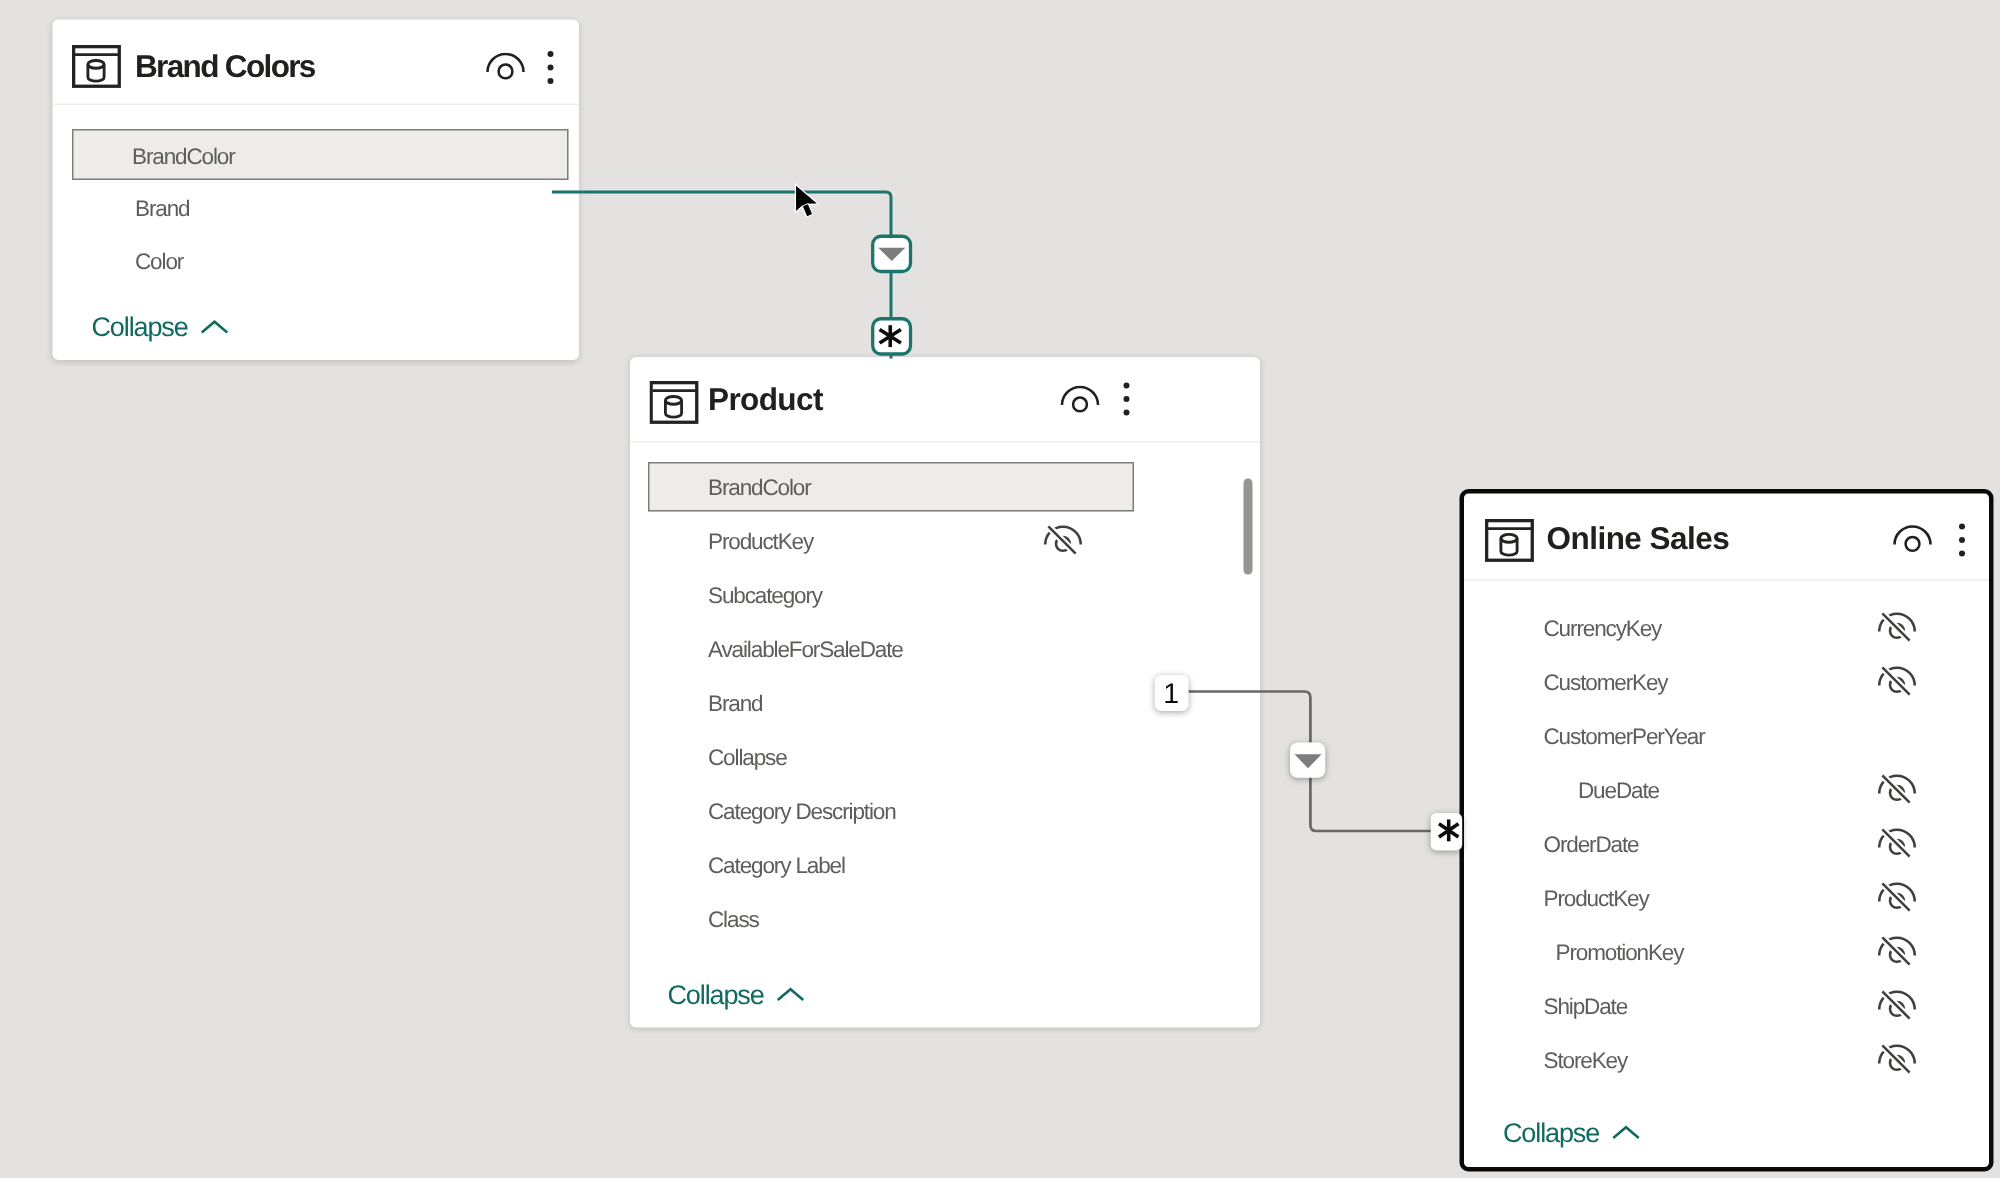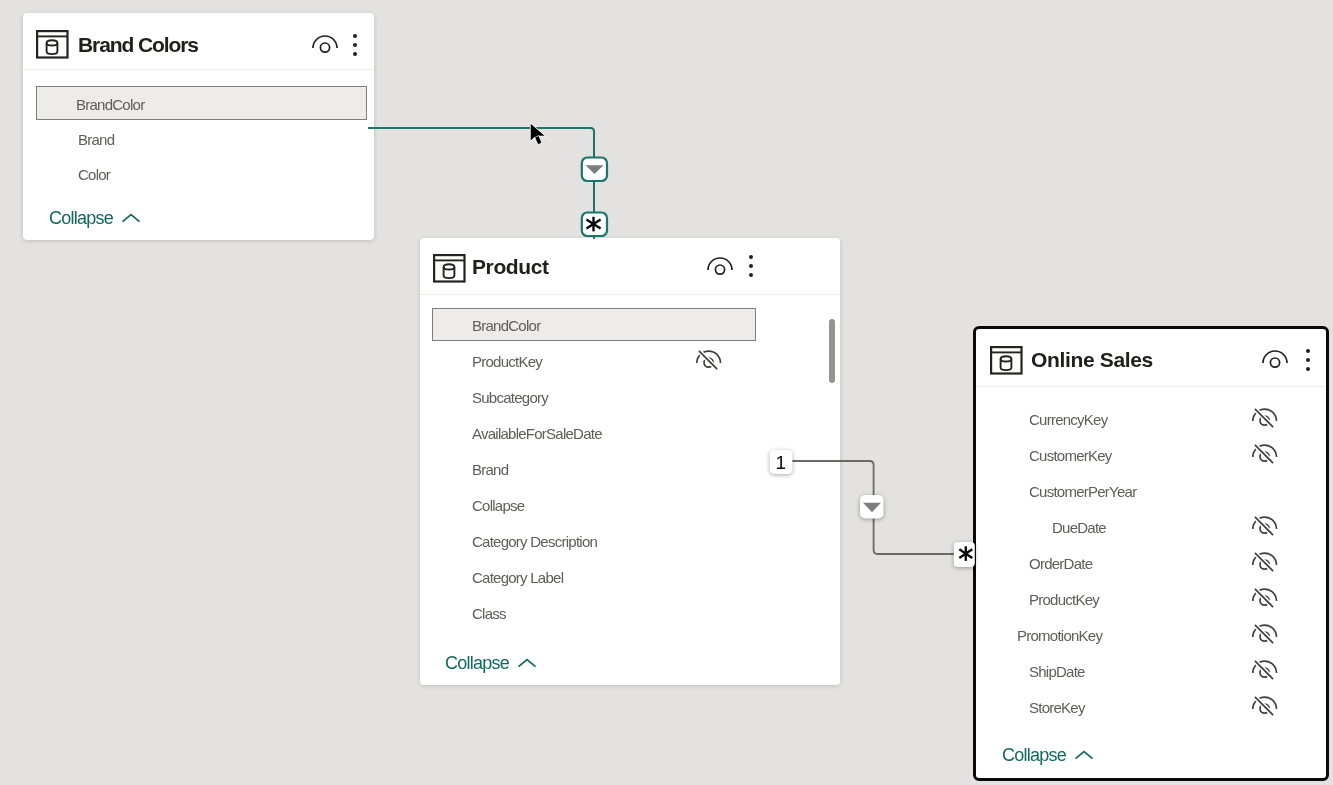--- a/index.html
+++ b/index.html
@@ -45,21 +45,21 @@
   <g stroke="#0b0b0b" stroke-width="2.4" stroke-linecap="butt">
     <path d="M965.8 546.3 V560.9"></path>
     <path d="M959.3 549.2 L972.3 558"></path>
     <path d="M972.3 549.2 L959.3 558"></path>
   </g>
 
   <path d="M530.7 123.8 l0 16.8 l3.9 -3.5 l2.8 6.6 l3.3 -1.4 l-2.8 -6.5 l6.7 -0.1 Z" fill="#000" stroke="#fff" stroke-width="1.6" paint-order="stroke" stroke-linejoin="miter"></path>
   <path d="M535.3 137.5 l3.3 -1.4 l2.8 6.6 l-3.3 1.5 Z" fill="#000" stroke="#fff" stroke-width="1.2" paint-order="stroke"></path>
 </svg>
 
-<div class="card" style="left:23px; top:13px; width:351px; height:227px;">
+<div class="card" style="left:35px; top:13px; width:351px; height:227px;">
   <svg class="icon" style="left:13px;top:17px" width="33" height="29" viewBox="0 0 33 29">
     <rect x="1.1" y="1.1" width="30.4" height="26.4" fill="none" stroke="#242322" stroke-width="2.2"></rect>
     <line x1="2" y1="6.4" x2="31" y2="6.4" stroke="#242322" stroke-width="1.9"></line>
     <ellipse cx="16" cy="12.9" rx="5.4" ry="2.6" fill="none" stroke="#242322" stroke-width="1.9"></ellipse>
     <path d="M10.6 12.9 V21.5 a5.4 2.6 0 0 0 10.8 0 V12.9" fill="none" stroke="#242322" stroke-width="1.9"></path>
   </svg>
   <div class="title" style="left:55px; top:19px; letter-spacing:-1.1px;">Brand Colors</div>
   <svg class="icon" style="left:288px;top:22px" width="28" height="20" viewBox="0 0 28 20">
     <path d="M2 13 A 12 12 0 0 1 26 13" fill="none" stroke="#21201f" stroke-width="1.7"></path>
     <circle cx="14" cy="12.6" r="4.6" fill="none" stroke="#21201f" stroke-width="1.7"></circle>
@@ -142,21 +142,21 @@
     <circle cx="4" cy="12" r="2" fill="#21201f"></circle>
     <circle cx="4" cy="21" r="2" fill="#21201f"></circle>
   </svg>
   <div class="hsep" style="top:57px"></div>
   <div class="row" style="left:53px; top:79px;">CurrencyKey</div>
   <div class="row" style="left:53px; top:115px;">CustomerKey</div>
   <div class="row" style="left:53px; top:151px;">CustomerPerYear</div>
   <div class="row" style="left:53px; top:187px;margin-left:23px;">DueDate</div>
   <div class="row" style="left:53px; top:223px;">OrderDate</div>
   <div class="row" style="left:53px; top:259px;">ProductKey</div>
-  <div class="row" style="left:41px; top:295px;">PromotionKey</div>
+  <div class="row" style="left:61px; top:295px;">PromotionKey</div>
   <div class="row" style="left:53px; top:331px;">ShipDate</div>
   <div class="row" style="left:53px; top:367px;">StoreKey</div>
   <svg class="icon" style="left:276px;top:79px" width="26" height="22" viewBox="0 0 26 22">
     <path d="M0.8 13 A 11.85 11.85 0 0 1 24.5 13" fill="none" stroke="#413f3e" stroke-width="1.7"></path>
     <circle cx="12.6" cy="12.6" r="4.6" fill="none" stroke="#413f3e" stroke-width="1.7"></circle>
     <path d="M1.4 -0.6 L22.8 20.8" stroke="#fff" stroke-width="4.6" fill="none"></path>
     <path d="M2.9 0.9 L21.1 19.1" stroke="#413f3e" stroke-width="1.7" fill="none"></path>
   </svg>
   <svg class="icon" style="left:276px;top:115px" width="26" height="22" viewBox="0 0 26 22">
     <path d="M0.8 13 A 11.85 11.85 0 0 1 24.5 13" fill="none" stroke="#413f3e" stroke-width="1.7"></path>

